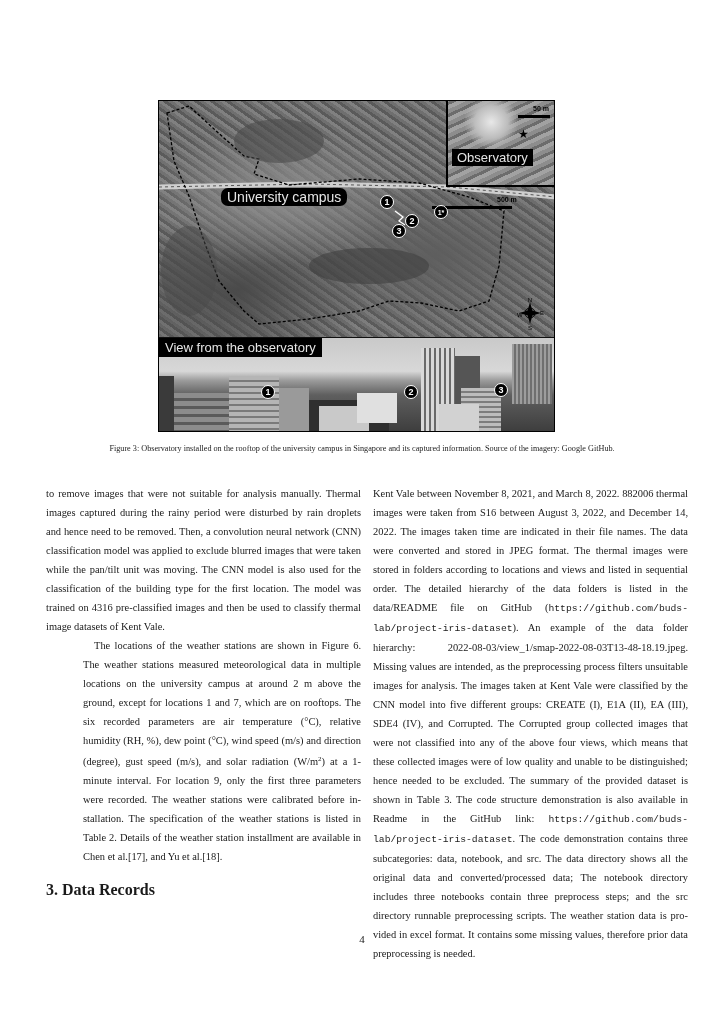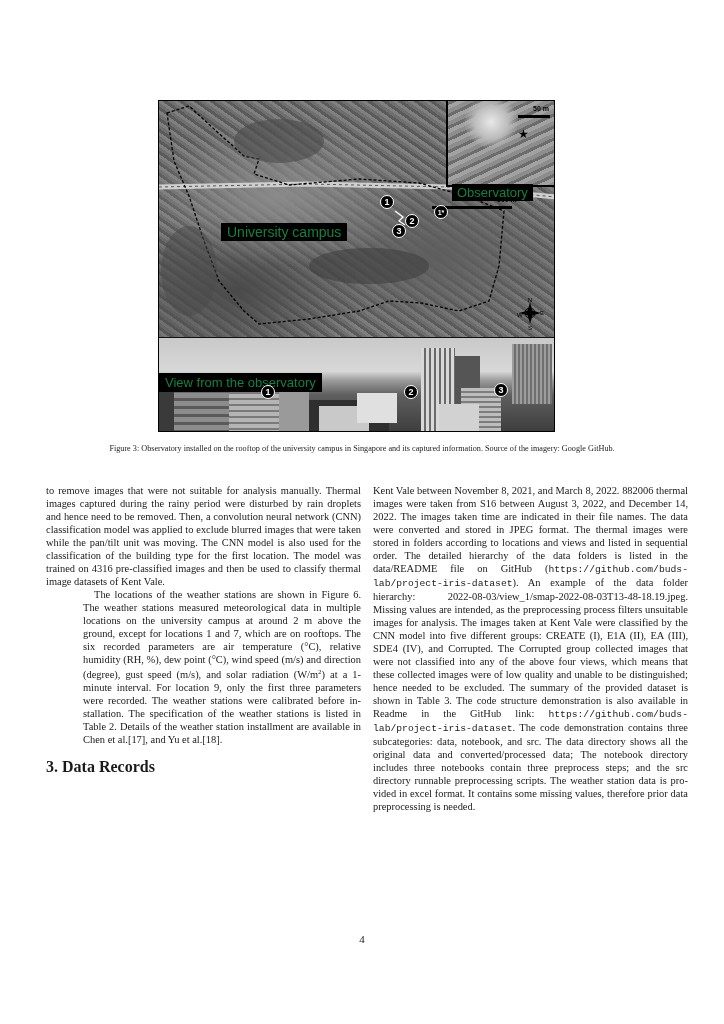--- a/index.html
+++ b/index.html
@@ -10,23 +10,23 @@
   .figure { position: absolute; left: 158px; top: 100px; width: 397px; height: 332px;
             background: #111; border: 1px solid #000; box-sizing: border-box; overflow: hidden; }
   .map { position: absolute; left: 0; top: 0; width: 100%; height: 236px; overflow: hidden;
          background:
            radial-gradient(ellipse at 30% 40%, #8a8a8a 0%, transparent 35%),
            radial-gradient(ellipse at 70% 65%, #5e5e5e 0%, transparent 40%),
            radial-gradient(ellipse at 20% 80%, #4a4a4a 0%, transparent 30%),
            repeating-linear-gradient(35deg, #6f6f6f 0 3px, #808080 3px 6px, #5a5a5a 6px 9px),
            #707070; }
   .map svg { position: absolute; left: 0; top: 0; }
-  .label-box { position: absolute; background: #000; color: #15803d;
-               font-family: "Liberation Sans", "DejaVu Sans", sans-serif; white-space: nowrap; margin-top: 35px; }
-  .campus-label { left: 62px; top: 87px; font-size: 14px; padding: 1px 6px; }
+  .label-box { position: absolute; background: #000; color: #e5e5e5;
+               font-family: "Liberation Sans", "DejaVu Sans", sans-serif; white-space: nowrap; }
+  .campus-label { left: 62px; top: 87px; font-size: 14px; padding: 1px 6px; border-radius: 7px; }
   .inset { position: absolute; left: 287px; top: 0; width: 110px; height: 86px;
            border-left: 2px solid #000; border-bottom: 2px solid #000; box-sizing: border-box;
            background:
              radial-gradient(ellipse at 40% 25%, #e8e8e8 0%, #bdbdbd 18%, transparent 30%),
              repeating-linear-gradient(-25deg, #8d8d8d 0 4px, #a2a2a2 4px 8px, #6c6c6c 8px 11px); }
   .obs-label { left: 4px; top: 48px; font-size: 13px; padding: 1px 5px; }
   .scalebar { position: absolute; height: 3px; background: #000; }
   .scale-text { position: absolute; font-family: "Liberation Sans", sans-serif; font-size: 7px;
                 color: #000; font-weight: bold; }
   .star { position: absolute; font-size: 12px; color: #000; line-height: 1; }
@@ -38,21 +38,21 @@
   .pano { position: absolute; left: 0; top: 237px; width: 100%; height: 95px; overflow: hidden;
           background: linear-gradient(#c9c9c9 0%, #d8d8d8 35%, #9a9a9a 45%, #5f5f5f 60%, #3c3c3c 100%); }
   .pano-label { left: 0; top: 0; font-size: 13px; padding: 2px 6px; text-align: center; }
   .bldg { position: absolute; }
 
   
   .caption { position: absolute; left: 0; width: 724px; top: 444px; text-align: center;
              font-size: 8.2px; color: #222; }
 
   
-  .col { position: absolute; top: 484px; width: 315px; font-size: 10.45px; line-height: 13px;
+  .col { position: absolute; top: 484px; width: 315px; font-size: 10.45px; line-height: 19px;
          text-align: justify; hyphens: manual; }
   .col-left { left: 46px; }
   .col-right { left: 373px; }
   .col p { margin: 0; }
   .col p.indent { text-indent: 11px; margin-left: 37px; }
   .subsection { font-style: italic; margin: 12px 0 4px 0 !important; }
   .section { font-weight: bold; font-size: 16px; margin: 14px 0 8px 0 !important; }
   .mono { font-family: "Liberation Mono", "DejaVu Sans Mono", monospace; font-size: 9.7px; }
   .page-number { position: absolute; left: 0; width: 724px; top: 933px; text-align: center;
                  font-size: 11px; }

